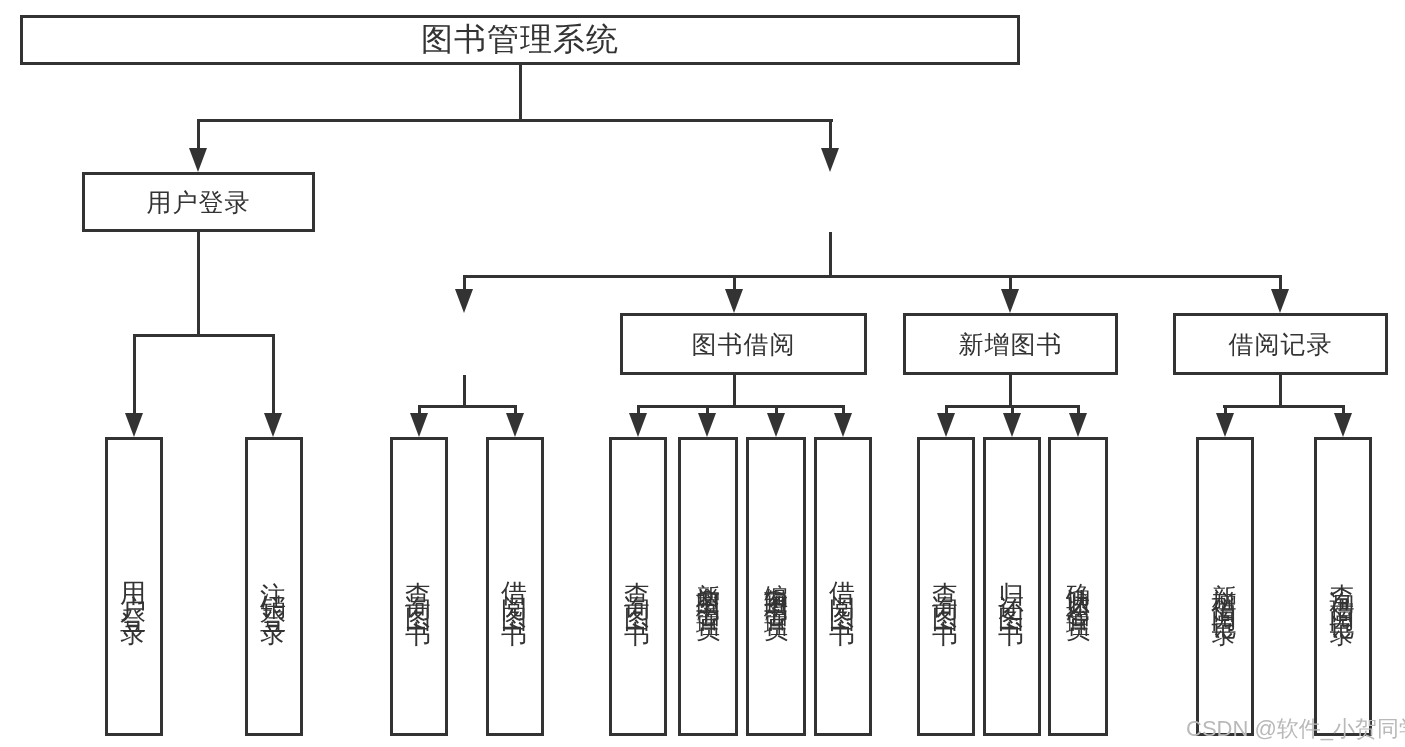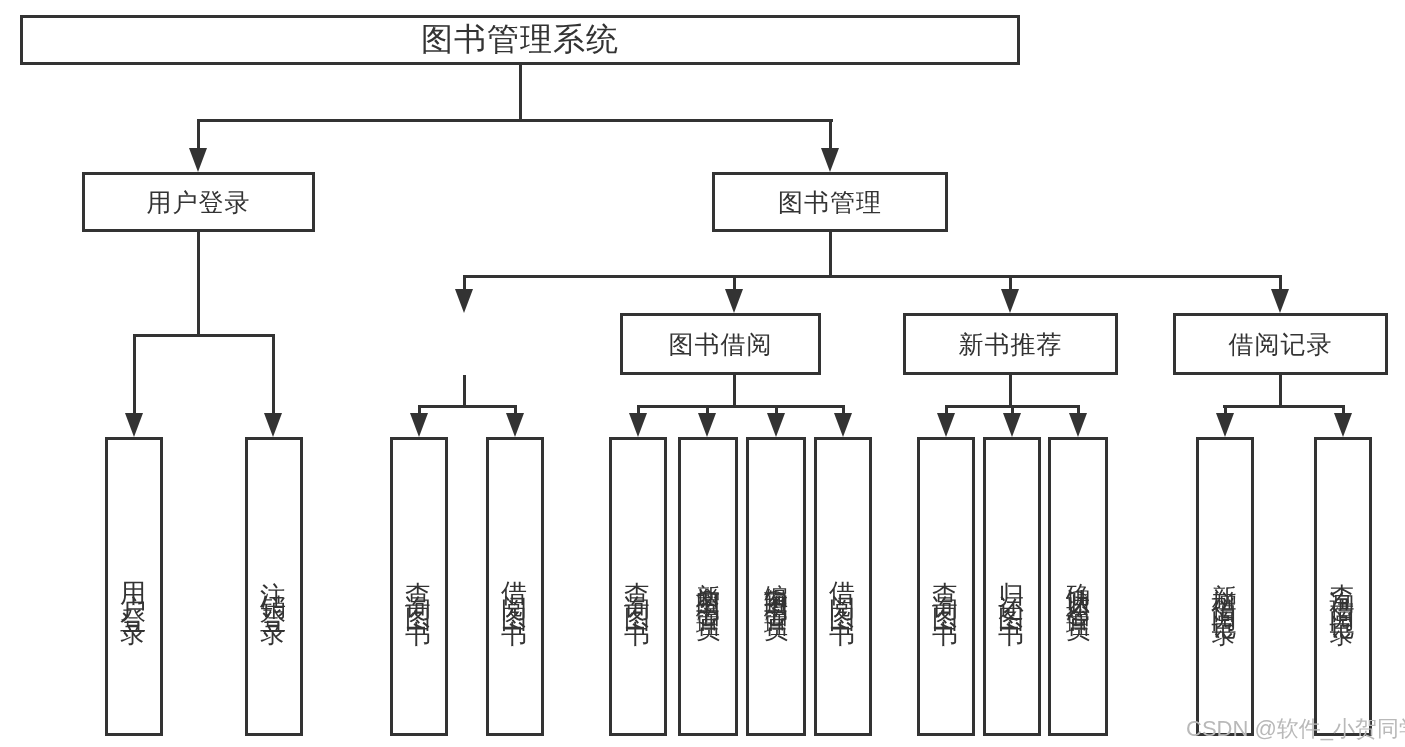--- a/index.html
+++ b/index.html
@@ -26,21 +26,21 @@
     justify-content: center;
     color: #333333;
     z-index: 2;
   }
   .hnode { font-size: 25px; letter-spacing: 1px; }
   .root  { left: 20px;  top: 15px;  width: 1000px; height: 50px; font-size: 32px; }
   .n-user-login { left: 82px;  top: 172px; width: 233px; height: 60px; }
   .n-book-mgmt  { left: 712px; top: 172px; width: 236px; height: 60px; }
   .n-l2 { top: 313px; height: 62px; }
   .n-new-book   { left: 363px;  width: 202px; }
-  .n-borrow     { left: 620px;  width: 201px; }
+  .n-borrow     { left: 620px;  width: 247px; }
   .n-current    { left: 903px;  width: 215px; }
   .n-records    { left: 1173px; width: 215px; }
   .leaf { top: 437px; height: 299px; width: 58px; }
   .leaf.wide { width: 60px; }
   .leaf span {
     writing-mode: vertical-lr;
     text-orientation: mixed;
     font-size: 26px;
     letter-spacing: 13px;
     color: #333333;
@@ -101,41 +101,38 @@
   </div>
 
   <div class="vline" style="left:518.5px; top:65px;  height:54px;"></div>
   <div class="hline" style="left:197px;   top:119px; width:636px;"></div>
   <div class="arrow" style="left:196.5px; top:119px; height:30px;"></div>
   <div class="arrow" style="left:828.5px; top:119px; height:30px;"></div>
 
   <div class="node hnode n-user-login">
     <span>用户登录</span>
   </div>
-  <div class="node hnode n-book-mgmt">
-    <span>图书管理</span>
-  </div>
 
   <div class="vline" style="left:196.5px; top:232px; height:102px;"></div>
   <div class="hline" style="left:132.5px; top:334px; width:142px;"></div>
   <div class="arrow" style="left:132.5px; top:334px; height:80px;"></div>
   <div class="arrow" style="left:271.5px; top:334px; height:80px;"></div>
 
   <div class="vline" style="left:828.5px;  top:232px; height:43px;"></div>
   <div class="hline" style="left:462.5px;  top:275px; width:819px;"></div>
   <div class="arrow" style="left:462.5px;  top:275px; height:15px;"></div>
   <div class="arrow" style="left:732.5px;  top:275px; height:15px;"></div>
   <div class="arrow" style="left:1008.5px; top:275px; height:15px;"></div>
   <div class="arrow" style="left:1278.5px; top:275px; height:15px;"></div>
 
   <div class="node hnode n-l2 n-borrow">
     <span>图书借阅</span>
   </div>
   <div class="node hnode n-l2 n-current">
-    <span>新书推荐</span>
+    <span>新增图书</span>
   </div>
   <div class="node hnode n-l2 n-records">
     <span>借阅记录</span>
   </div>
 
   <div class="vline" style="left:462.5px; top:375px; height:30px;"></div>
   <div class="hline" style="left:417.5px; top:405px; width:99px;"></div>
   <div class="arrow" style="left:417.5px; top:405px; height:9px;"></div>
   <div class="arrow" style="left:513.5px; top:405px; height:9px;"></div>
 

